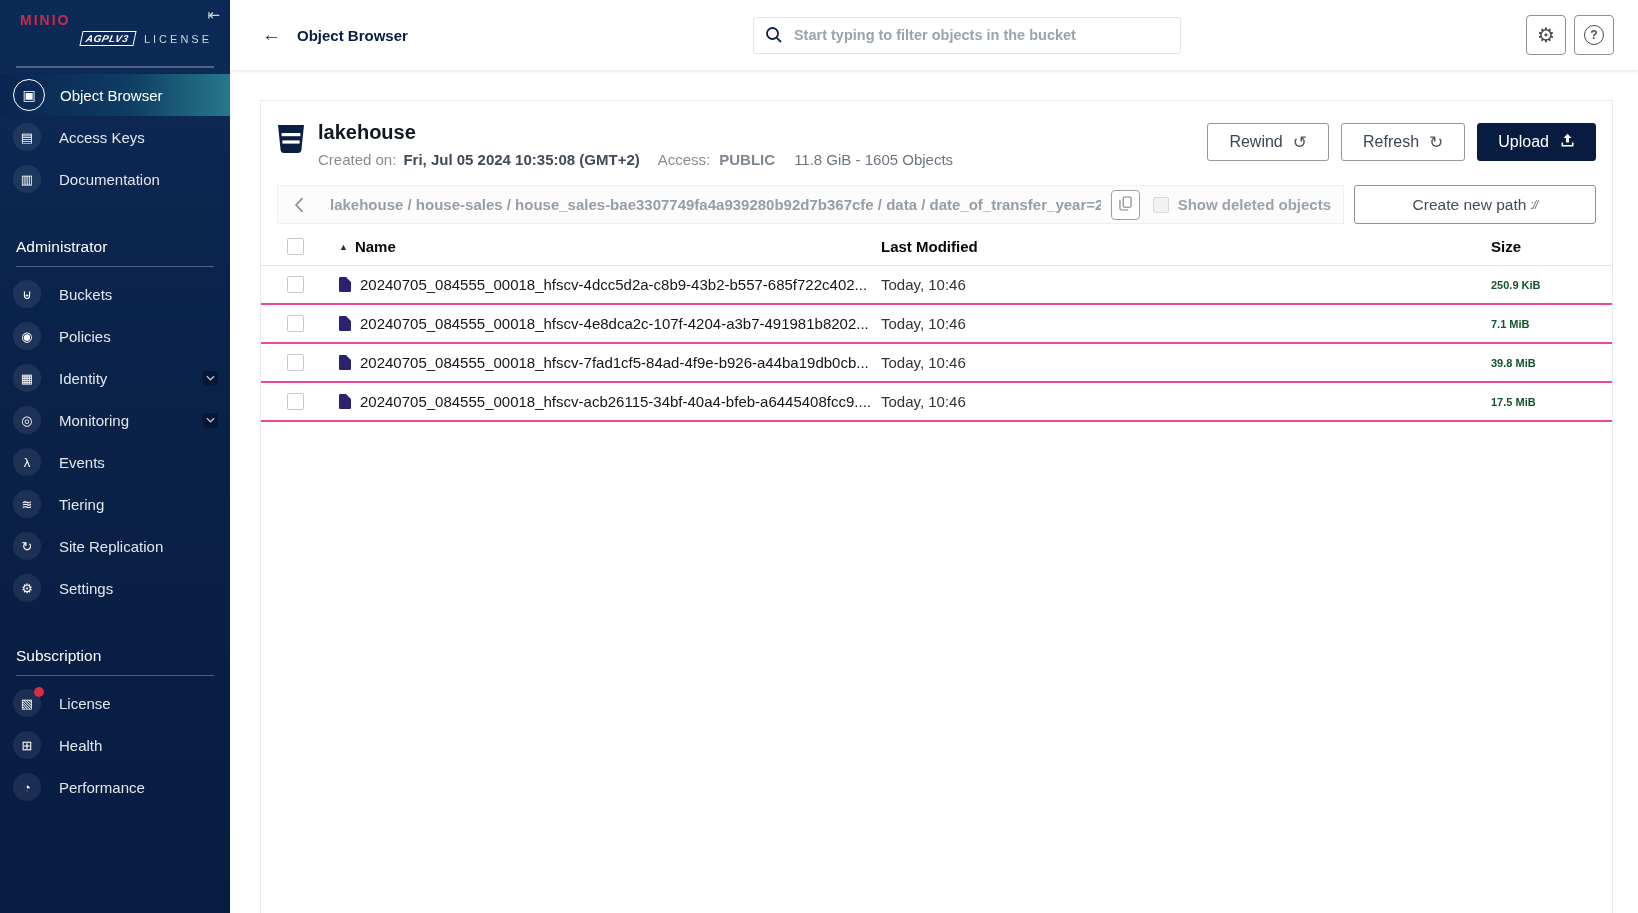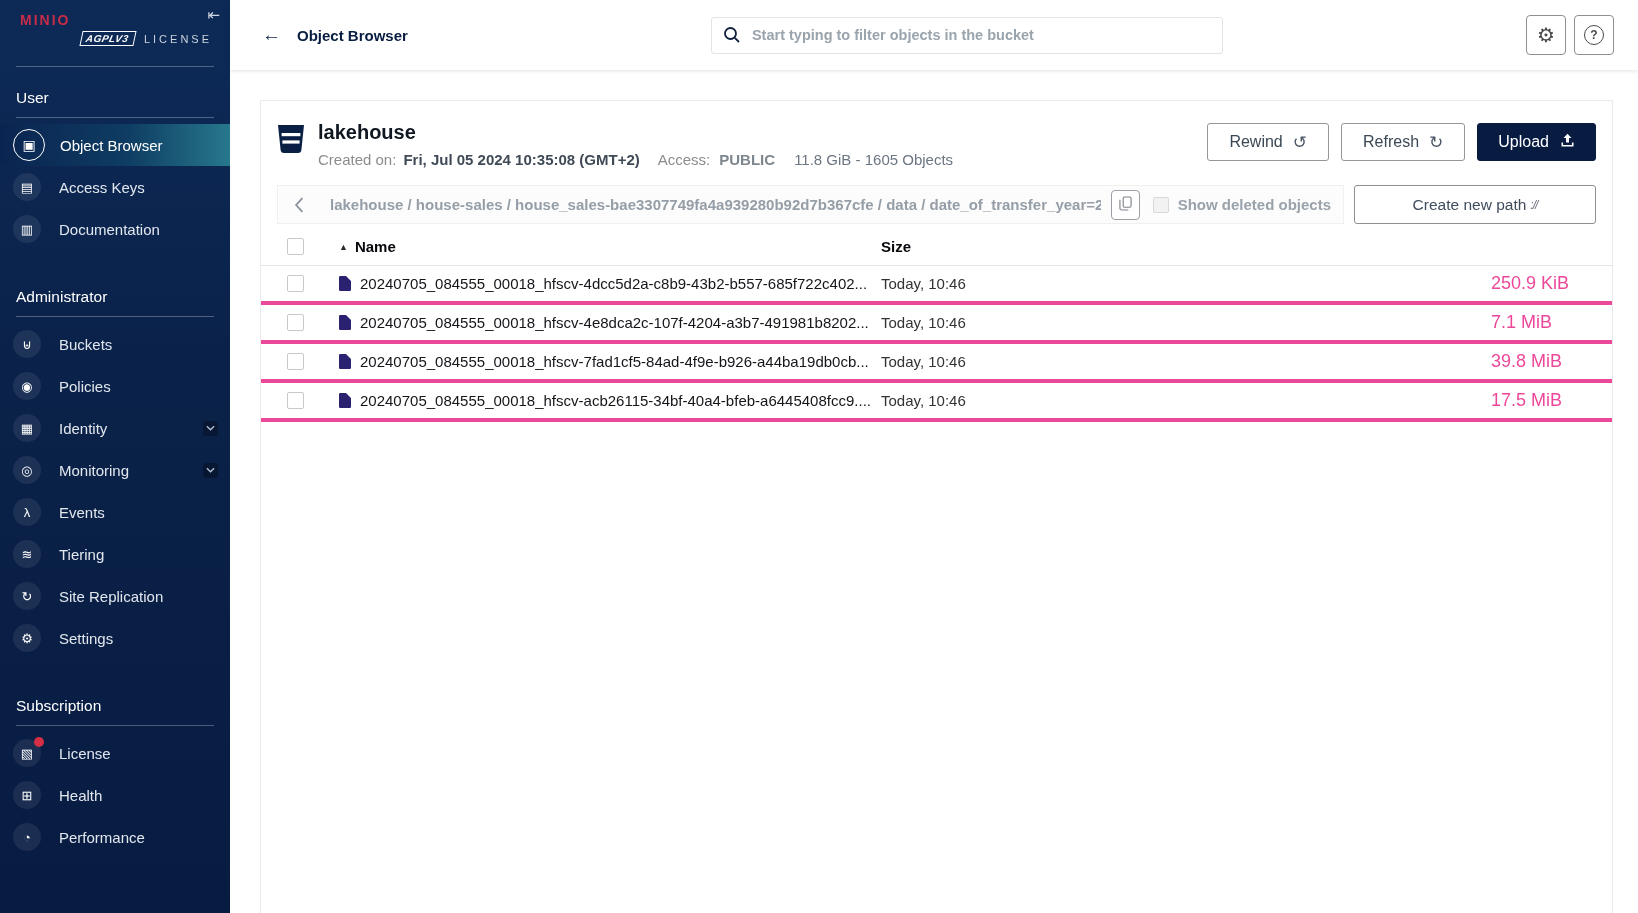--- a/index.html
+++ b/index.html
@@ -73,21 +73,21 @@
 
   
   .main { flex: 1; display: flex; flex-direction: column; min-width: 0; }
   .topbar {
     height: 70px; min-height: 70px; background: #fff;
     display: flex; align-items: center; padding: 0 24px 0 32px;
     box-shadow: 0 1px 4px rgba(0,0,0,0.12); position: relative; z-index: 2;
   }
   .back-arrow { font-size: 19px; color: #0a1f44; font-weight: 700; cursor: pointer; }
   .topbar-title { margin-left: 16px; font-size: 15px; font-weight: 700; color: #081c42; white-space: nowrap; }
-  .search-wrap { position: relative; margin: 0 auto; width: 512px; }
+  .search-wrap { position: relative; margin: 0 auto; width: 428px; }
   .search-input {
     width: 100%; height: 37px; border: 1px solid #e3e3e3; border-radius: 3px;
     padding: 0 12px 0 40px; font-size: 14.5px; color: #333; outline: none;
     font-family: "Liberation Sans", sans-serif;
   }
   .search-input::placeholder { color: #9aa4ad; font-weight: 600; }
   .search-icon { position: absolute; left: 12px; top: 9px; }
   .topbar-actions { display: flex; gap: 8px; }
   .icon-btn {
     width: 40px; height: 40px; border: 1px solid #8f8f8f; border-radius: 4px;
@@ -156,52 +156,51 @@
     border-radius: 3px; font-size: 15.5px; color: #3f4c5c; cursor: pointer;
     display: flex; align-items: center; justify-content: center; gap: 4px;
     font-family: "Liberation Sans", sans-serif;
   }
   .path-glyph { font-size: 12px; color: #6b7077; letter-spacing: -1px; font-style: italic; }
 
   
   .obj-table { margin-top: 4px; }
   .trow {
     display: grid; grid-template-columns: 78px 542px 610px 1fr;
-    align-items: center; height: 39px; border-bottom: 4px solid #ec4899;
+    align-items: center; height: 39px; border-bottom: 2px solid #ec4899;
     padding-right: 16px;
   }
   .trow.head { height: 38px; border-bottom: 1px solid #e4e4e4; }
   .cell-check { padding-left: 26px; display: flex; align-items: center; }
   .row-cbx {
     appearance: none; -webkit-appearance: none; width: 17px; height: 17px;
     background: #fff; border: 1px solid #c6cacd; border-radius: 2px; cursor: pointer;
   }
   .cell-name { display: flex; align-items: center; min-width: 0; cursor: pointer; }
   .sort-arrow { font-size: 9px; color: #2b2b2b; margin-right: 7px; }
   .head-label { font-size: 15px; font-weight: 700; color: #05070b; }
   .file-icon { min-width: 12px; margin-right: 9px; display: flex; }
   .name-text { font-size: 15px; color: #15151a; white-space: nowrap; overflow: hidden; }
   .cell-mod { font-size: 15px; color: #333; }
-  .cell-size { font-size: 18px; color: #ec4899; }
+  .cell-size { font-size: 11px; color: #14532d; font-weight: bold; }
 </style>
 </head>
 <body>
 
 <nav class="sidebar">
   <span class="collapse-btn">⇤</span>
   <div class="logo-block">
     <div class="brand-minio">MINIO</div>
     <div class="license-row">
       <span class="agpl-badge">AGPLV3</span>
       <span class="license-label">LICENSE</span>
     </div>
   </div>
   <div class="side-divider"></div>
 
-  <div class="section-title">User</div>
   <div class="section-rule"></div>
   <div class="side-list">
     <div class="side-item active">
       <span class="icon-circle">
           <span>▣</span>
         </span>
       <span class="side-label">Object Browser</span>
     </div>
     <div class="side-item">
       <span class="icon-circle">
@@ -403,20 +402,21 @@
 
       <div class="obj-table">
         <div class="trow head">
           <div class="cell-check">
               <input type="checkbox" class="row-cbx" style="">
             </div>
           <div class="cell-name">
             <span class="sort-arrow">▲</span>
             <span class="head-label">Name</span>
           </div>
+          <div class="head-label">Last Modified</div>
           <div class="head-label">Size</div>
         </div>
 
         <div class="trow">
           <div class="cell-check">
               <input type="checkbox" class="row-cbx" style="">
             </div>
           <div class="cell-name">
             <span class="file-icon">
                 <svg width="12" height="15" viewBox="0 0 12 15">

